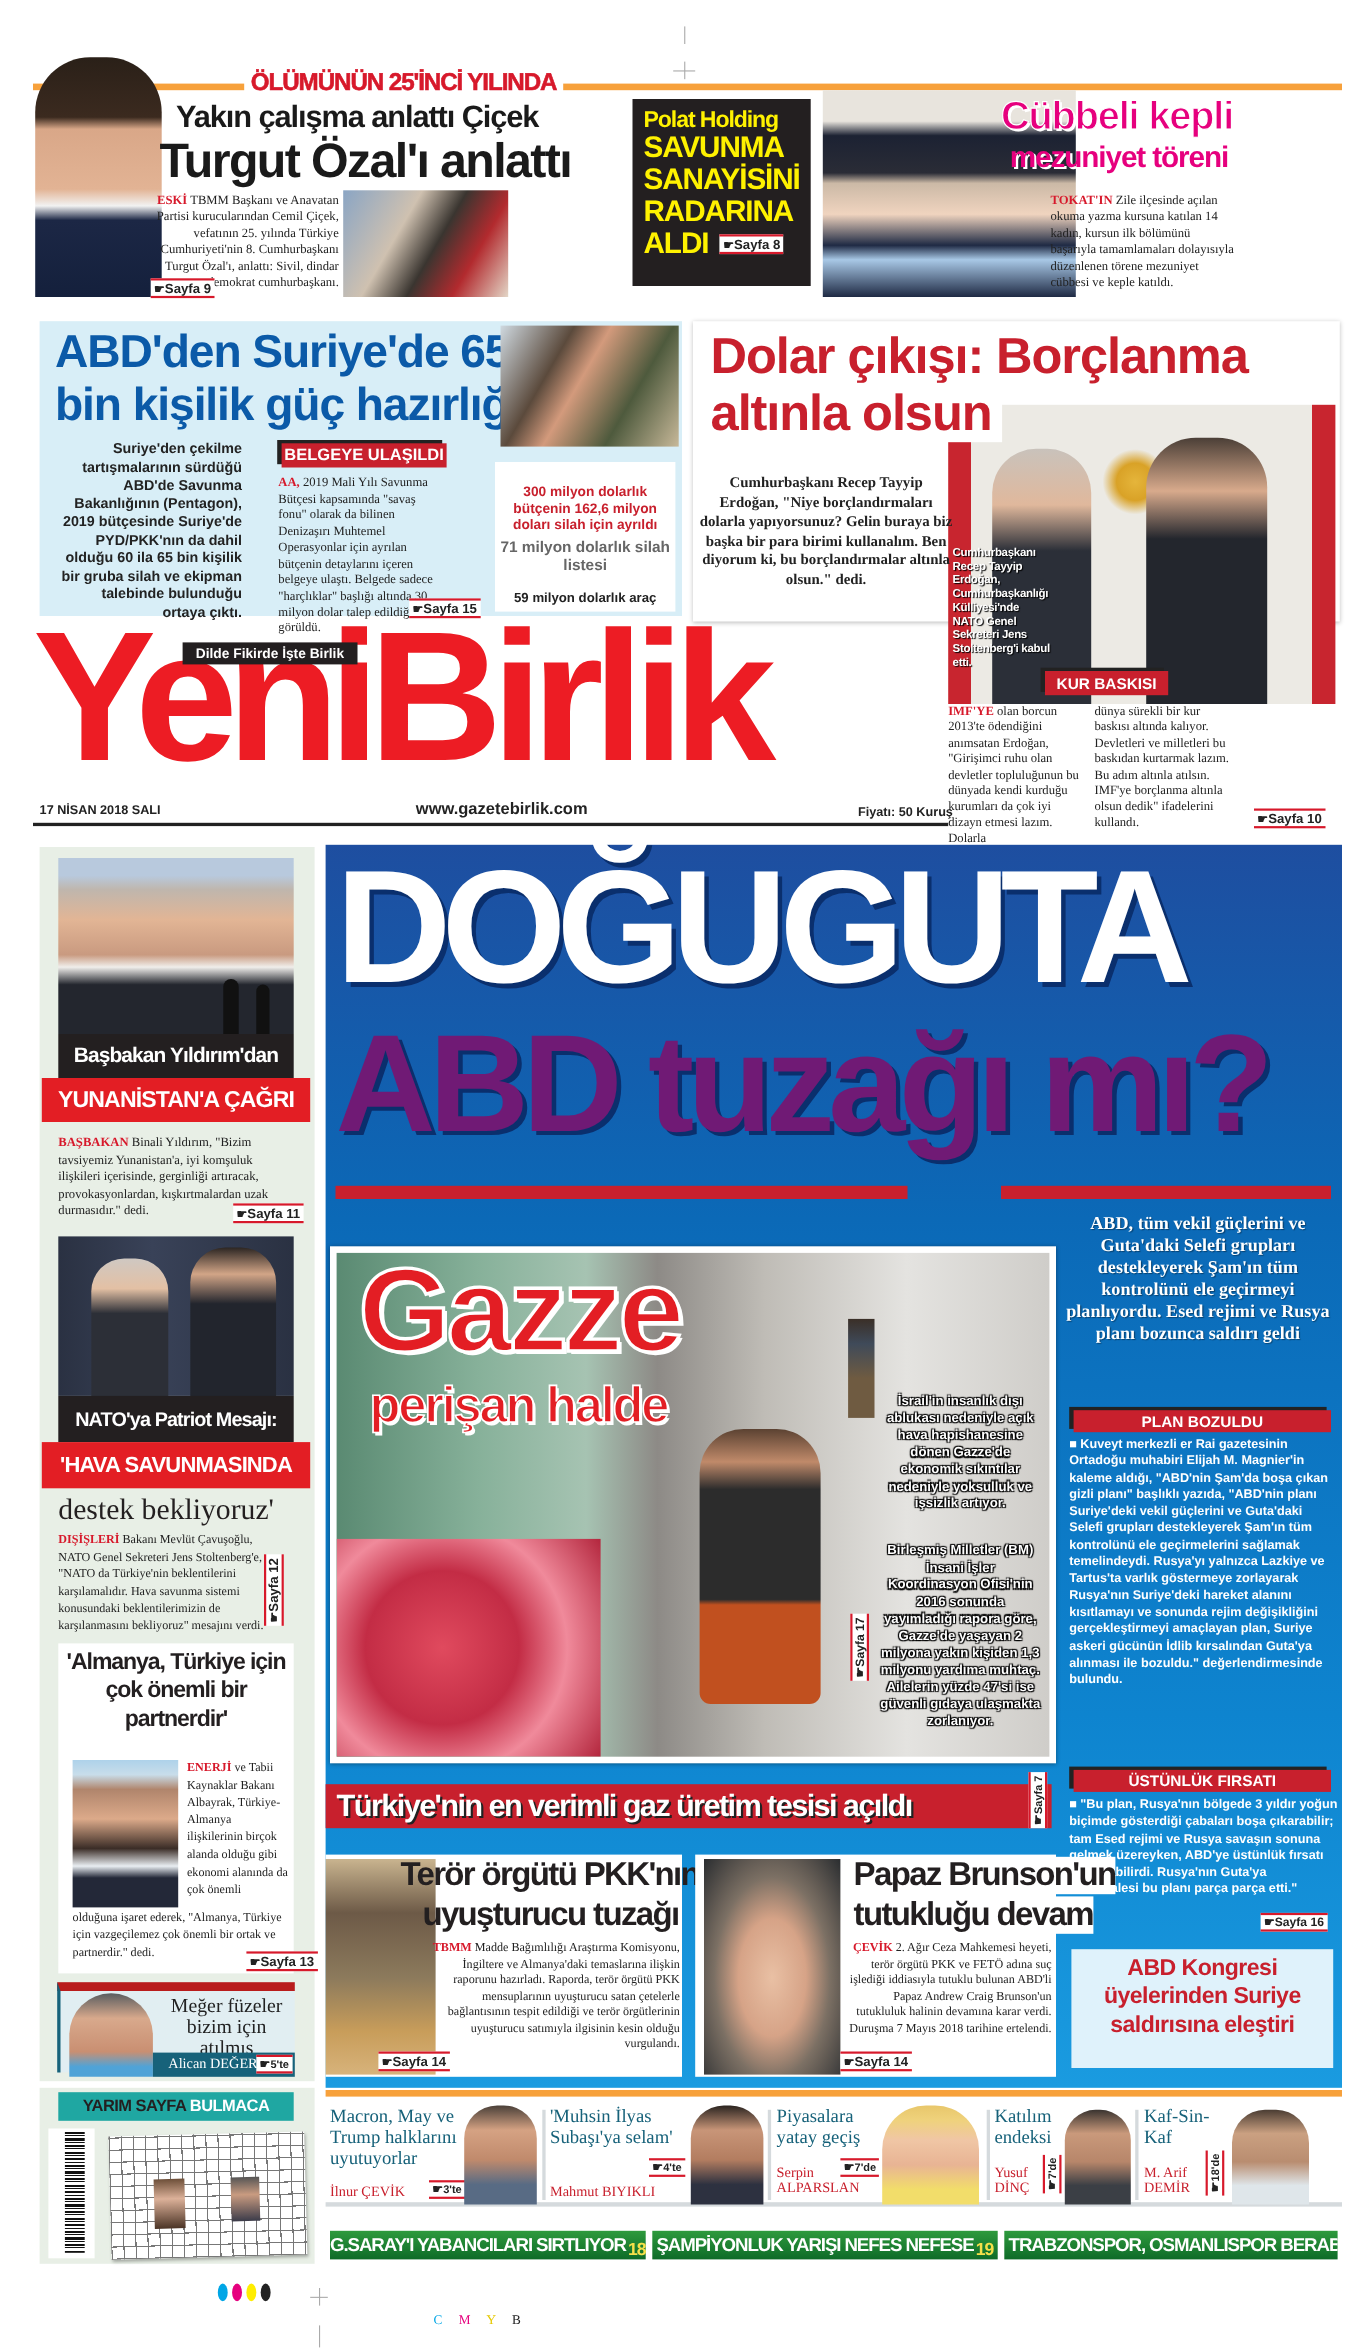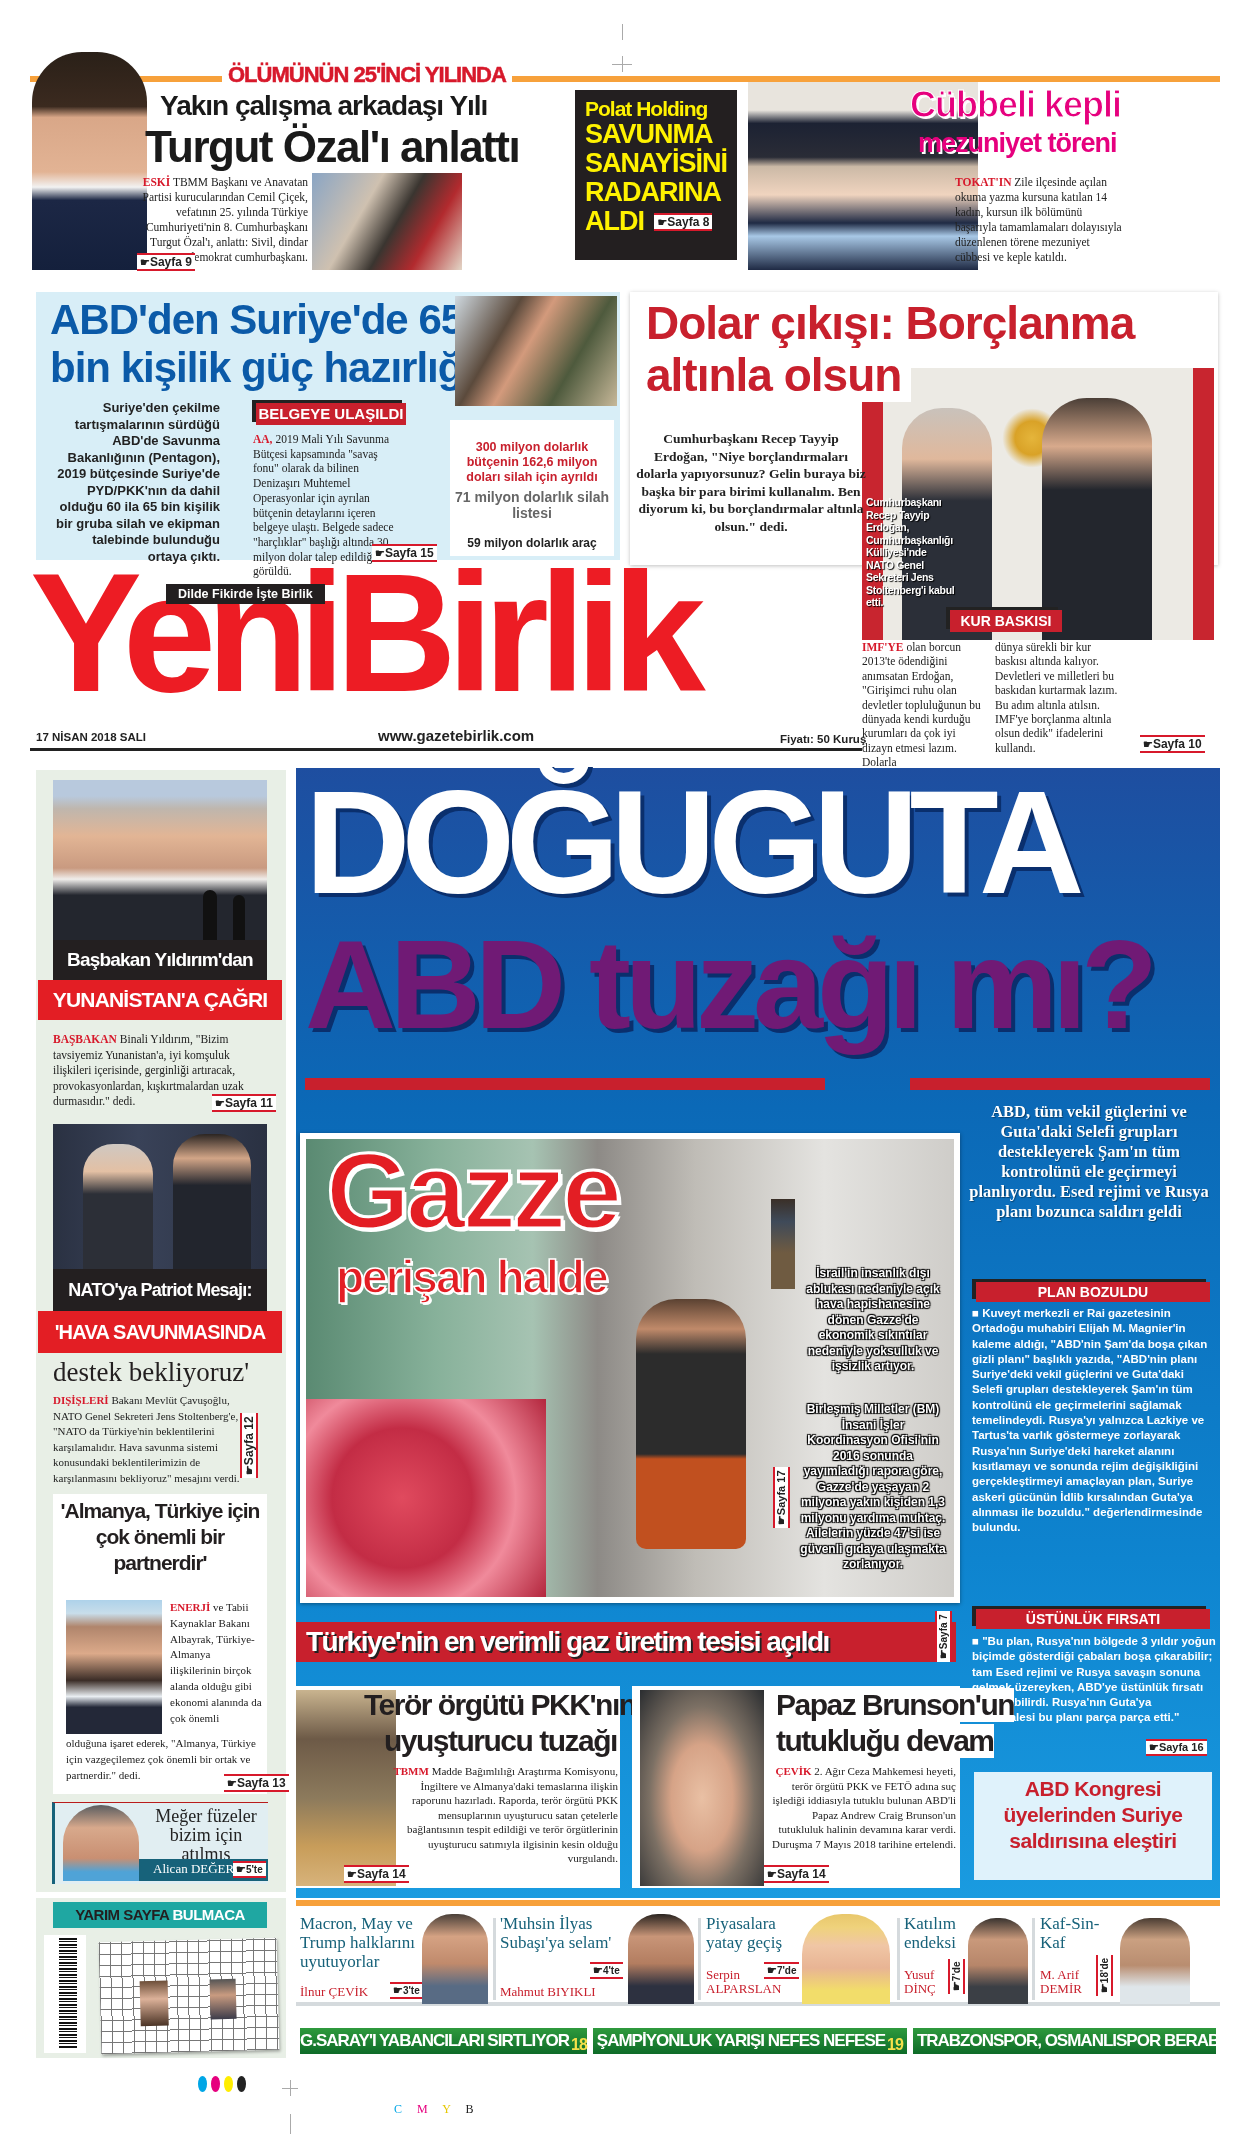--- a/index.html
+++ b/index.html
@@ -21,21 +21,21 @@
 <body>
 
 <div class="abs" style="left:622px;top:24px;width:1px;height:16px;background:#aaa"></div>
 <div class="abs" style="left:612px;top:64px;width:20px;height:1px;background:#aaa"></div>
 <div class="abs" style="left:622px;top:56px;width:1px;height:16px;background:#aaa"></div>
 
 <div class="orange-rule" style="left:30px;top:76px;width:1190px"></div>
 
 <div class="photo" style="left:32px;top:52px;width:115px;height:218px;background:linear-gradient(180deg,#2a2018 0%,#3b2a1f 25%,#d9a788 30%,#e2b394 55%,#f2f2f2 62%,#1c2745 68%,#14203c 100%);border-radius:50px 50px 0 0"></div>
 <div class="abs cond red" style="left:222px;top:62px;font-size:22px;color:#d7192b;background:#fff;padding:0 6px;-webkit-text-stroke:0.5px #d7192b">ÖLÜMÜNÜN 25'İNCİ YILINDA</div>
-<div class="abs cond" style="left:160px;top:90px;font-size:28px;color:#1a1a1a">Yakın çalışma arkadaşı Yılı</div>
+<div class="abs cond" style="left:160px;top:90px;font-size:28px;color:#1a1a1a">Yakın çalışma anlattı Çiçek</div>
 <div class="abs cond" style="left:145px;top:122px;font-size:44px;color:#1a1a1a;letter-spacing:-1.5px">Turgut Özal'ı anlattı</div>
 <div class="abs btxt" style="left:140px;top:175px;width:168px;text-align:right;font-size:11.5px;line-height:15px">
   <span class="lead">ESKİ</span>
   <span>TBMM Başkanı ve Anavatan Partisi kurucularından Cemil Çiçek, vefatının 25. yılında Türkiye Cumhuriyeti'nin 8. Cumhurbaşkanı Turgut Özal'ı, anlattı: Sivil, dindar ve demokrat cumhurbaşkanı.</span>
 </div>
 <span class="abs ref" style="left:137px;top:253px">Sayfa 9</span>
 <div class="photo" style="left:312px;top:173px;width:150px;height:97px;background:linear-gradient(120deg,#8aa5c4 0%,#cfc1b0 35%,#3a3530 55%,#b22a2e 75%,#e3d6c7 100%)"></div>
 
 <div class="abs" style="left:575px;top:90px;width:162px;height:170px;background:#231f20;padding:8px 10px">
   <div class="cond" style="color:#fff200;font-size:21px;line-height:22px">Polat Holding</div>
@@ -127,21 +127,21 @@
 <div class="abs" style="left:53px;top:1494px;width:214px;height:300px;background:#fff"></div>
 <div class="abs cond" style="left:60px;top:1498px;width:200px;font-size:21px;line-height:26px;text-align:center;color:#231f20">'Almanya, Türkiye için çok önemli bir partnerdir'</div>
 <div class="photo" style="left:66px;top:1600px;width:96px;height:134px;background:linear-gradient(180deg,#aed2ea 0%,#c8ddea 10%,#b0856c 20%,#dcaa8a 40%,#3b2d27 60%,#e9eef2 72%,#232838 80%)"></div>
 <div class="abs btxt" style="left:170px;top:1600px;width:92px;font-size:11px;line-height:15.8px">
   <span class="lead">ENERJİ</span>
   <span>ve Tabii Kaynaklar Bakanı Albayrak, Türkiye-Almanya ilişkilerinin birçok alanda olduğu gibi ekonomi alanında da çok önemli</span>
 </div>
 <div class="abs btxt" style="left:66px;top:1736px;width:196px;font-size:11px;line-height:15.8px">olduğuna işaret ederek, "Almanya, Türkiye için vazgeçilemez çok önemli bir ortak ve partnerdir." dedi.</div>
 <span class="abs ref" style="left:224px;top:1774px">Sayfa 13</span>
 
-<div class="abs" style="left:52px;top:1802px;width:216px;height:82px;background:#e1eef2;border-top:1px solid #b91c1c;border-left:3px solid #17627a">
+<div class="abs" style="left:52px;top:1802px;width:216px;height:82px;background:#e1eef2;border-top:8px solid #b91c1c;border-left:3px solid #17627a">
   <div style="position:absolute;left:8px;top:2px;width:76px;height:76px;border-radius:38px 38px 0 0;background:linear-gradient(180deg,#5a5d60 0%,#d8a98c 30%,#c98f72 70%,#4fa3d7 88%)"></div>
   <div style="position:absolute;left:92px;top:4px;width:118px;font-family:'Liberation Serif',serif;font-size:18px;line-height:19px;text-align:center;color:#222">Meğer füzeler bizim için atılmış</div>
   <div style="position:absolute;left:84px;top:56px;width:129px;height:22px;background:#17627a"></div>
   <div style="position:absolute;left:98px;top:58px;font-family:'Liberation Serif',serif;font-size:13px;color:#fff">Alican DEĞER</div>
   <span class="ref" style="position:absolute;left:178px;top:58px;font-size:10px">5'te</span>
 </div>
 
 <div class="abs" style="left:36px;top:1898px;width:250px;height:160px;background:#e8efe6"></div>
 <div class="abs" style="left:53px;top:1902px;width:214px;height:26px;background:#1fa7a2;text-align:center;line-height:26px;font-weight:bold;font-size:15px;letter-spacing:-0.5px">
   <span style="color:#231f20">YARIM SAYFA</span>

